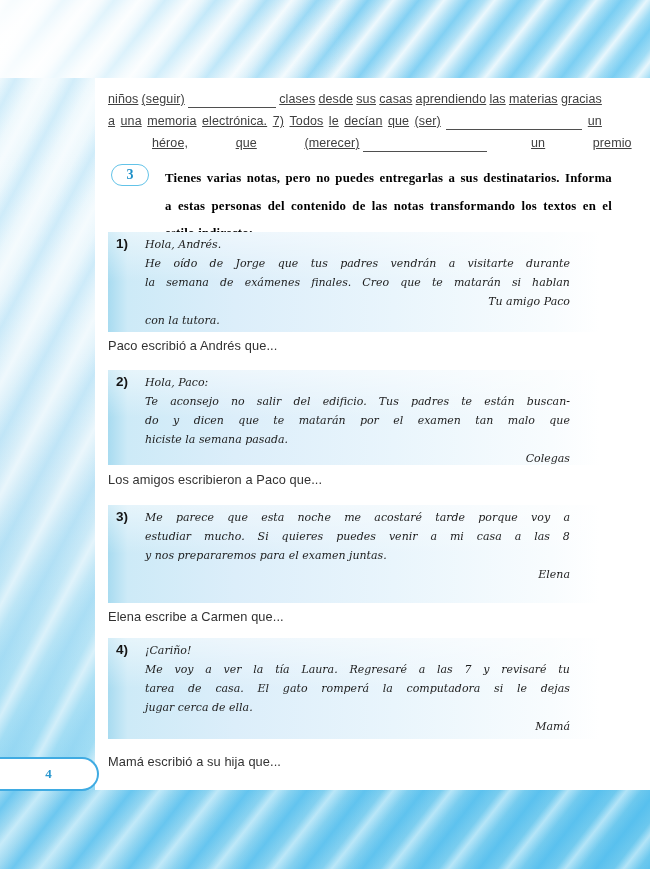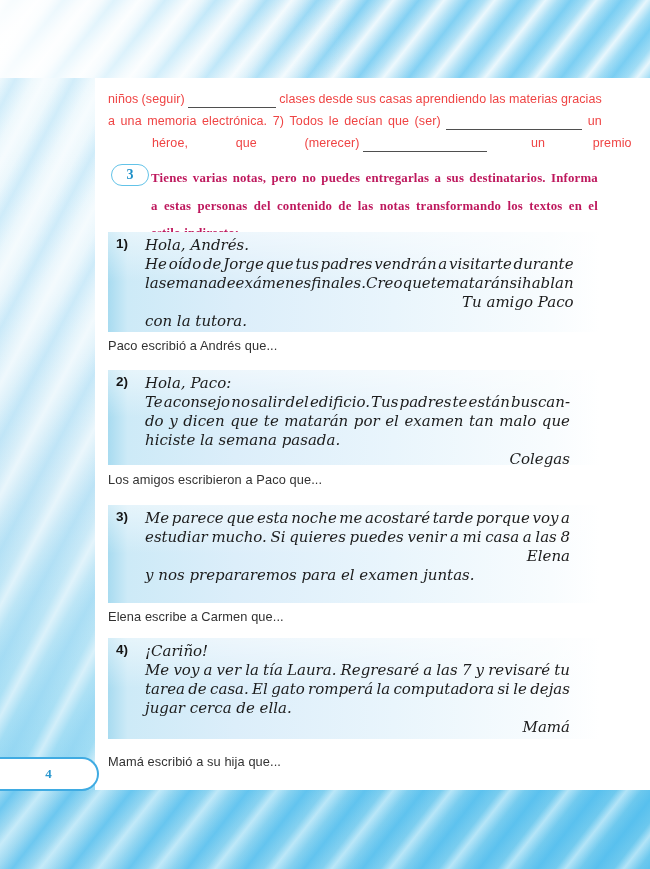--- a/index.html
+++ b/index.html
@@ -37,62 +37,62 @@
       linear-gradient(to right, #a0daf2 0%, #85d1f0 45%, #6cc8ee 100%);
   }
 
   
   .panel {
     position:absolute; left:95px; top:78px; width:555px; height:712px;
     background:#ffffff;
   }
 
   
-  .intro { position:absolute; left:13px; top:10px; width:494px; color:#ef4444;
-           font-size:12.5px; letter-spacing:0.1px; }
+  .intro { position:absolute; left:13px; top:10px; width:494px; color:#404040;
+           font-size:12.5px; letter-spacing:0.1px;text-decoration:underline; }
   .iline { height:22px; display:flex; align-items:center; white-space:nowrap; }
   .iline.left { justify-content:flex-start; }
   .jflex { display:flex; justify-content:space-between; }
   [data-split] { display:contents; }
   .blank { display:inline-block; height:12px; border-bottom:1.2px solid #4f4f4f;
            flex:0 0 auto; transform:translateY(3px); }
   .b1 { width:88px; } .b2 { width:136px; } .b3 { width:124px; }
   .iline.left .w { margin-right:3.6px;padding-left:44px; }
 
   
   .badge {
     position:absolute; left:16px; top:86px; width:38px; height:22px;
     background:#ffffff; border:1.5px solid #63c3e8; border-radius:12px;
     color:#1e90c8; font-family:"Liberation Serif", serif; font-weight:bold;
     font-size:14px; text-align:center; line-height:19px;
   }
-  .instruction { position:absolute; left:56px; top:87px; width:447px;
+  .instruction { position:absolute; left:70px; top:87px; width:447px;
     font-family:"Liberation Serif", serif; font-weight:bold; font-size:12.8px;
-    color:#be185d; letter-spacing:0.2px; }
+    color:#000000; letter-spacing:0.2px; }
   .instr-line { height:27.5px; display:flex; align-items:center; white-space:nowrap; }
   .instr-line.left { justify-content:flex-start; }
   .instr-line.left .w { margin-right:3.6px; }
 
   
   .note-box {
     position:absolute; left:13px; width:492px; display:flex;
     background:
       linear-gradient(to bottom, rgba(255,255,255,0.5) 0%, rgba(255,255,255,0) 50%),
       linear-gradient(to right, #a8dbf0 0%, #cdeaf7 4%, #dceefa 26%,
                       #e9f5fc 58%, #f8fcfe 90%, #ffffff 100%);
   }
   .n1 { top:154px; height:100px; }
   .n2 { top:292px; height:95px;  }
   .n3 { top:427px; height:98px;  }
   .n4 { top:560px; height:101px; }
   .note-num { flex:0 0 37px; padding:4px 0 0 8px; font-weight:bold;
               font-size:13.5px; color:#151515; }
   .note-text { flex:1; padding:3px 30px 16px 0;
     font-family:"DejaVu Serif", serif; font-style:italic;
-    font-size:15px; color:#1c1c1c; }
+    font-size:11px; color:#1c1c1c; }
   .nline { height:19px; display:flex; align-items:center; white-space:nowrap; }
   .nline.salut, .nline.last { justify-content:flex-start; }
   .nline.sig { justify-content:flex-end; }
 
   
   .prompt { position:absolute; left:13px; font-size:12.8px; color:#323232;
             letter-spacing:0.1px; }
   .p1 { top:260px; } .p2 { top:394px; } .p3 { top:531px; } .p4 { top:667px;margin-top:9px; }
 
   
@@ -179,22 +179,22 @@
 
   <div class="note-box n3">
     <div class="note-num">3)</div>
     <div class="note-text">
       <div class="nline jflex">
           <span data-split=""><span class="w">Me</span><span class="w">parece</span><span class="w">que</span><span class="w">esta</span><span class="w">noche</span><span class="w">me</span><span class="w">acostaré</span><span class="w">tarde</span><span class="w">porque</span><span class="w">voy</span><span class="w">a</span></span>
         </div>
       <div class="nline jflex">
           <span data-split=""><span class="w">estudiar</span><span class="w">mucho.</span><span class="w">Si</span><span class="w">quieres</span><span class="w">puedes</span><span class="w">venir</span><span class="w">a</span><span class="w">mi</span><span class="w">casa</span><span class="w">a</span><span class="w">las</span><span class="w">8</span></span>
         </div>
+      <div class="nline last">y nos prepararemos para el examen juntas.</div>
       <div class="nline sig">Elena</div>
-      <div class="nline last">y nos prepararemos para el examen juntas.</div>
     </div>
   </div>
   <div class="prompt p3">Elena escribe a Carmen que...</div>
 
   <div class="note-box n4">
     <div class="note-num">4)</div>
     <div class="note-text">
       <div class="nline salut">¡Cariño!</div>
       <div class="nline jflex">
           <span data-split=""><span class="w">Me</span><span class="w">voy</span><span class="w">a</span><span class="w">ver</span><span class="w">la</span><span class="w">tía</span><span class="w">Laura.</span><span class="w">Regresaré</span><span class="w">a</span><span class="w">las</span><span class="w">7</span><span class="w">y</span><span class="w">revisaré</span><span class="w">tu</span></span>

